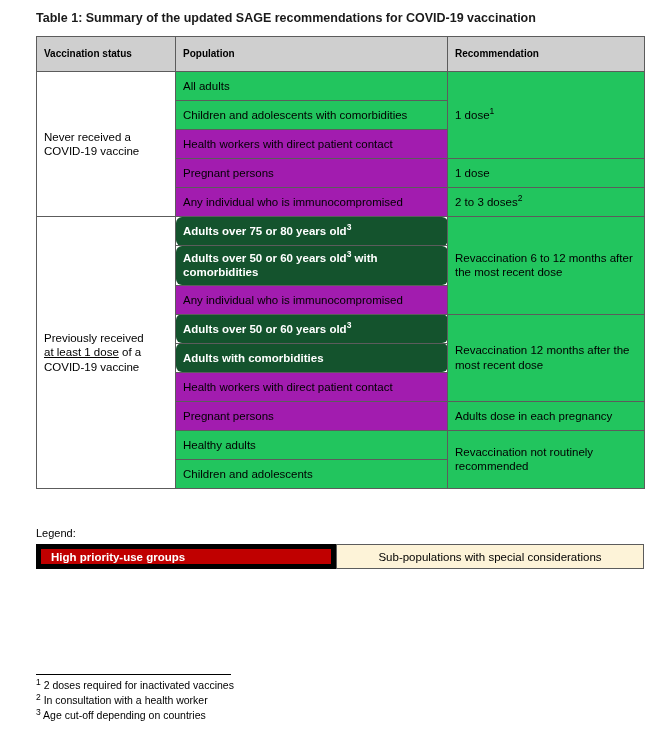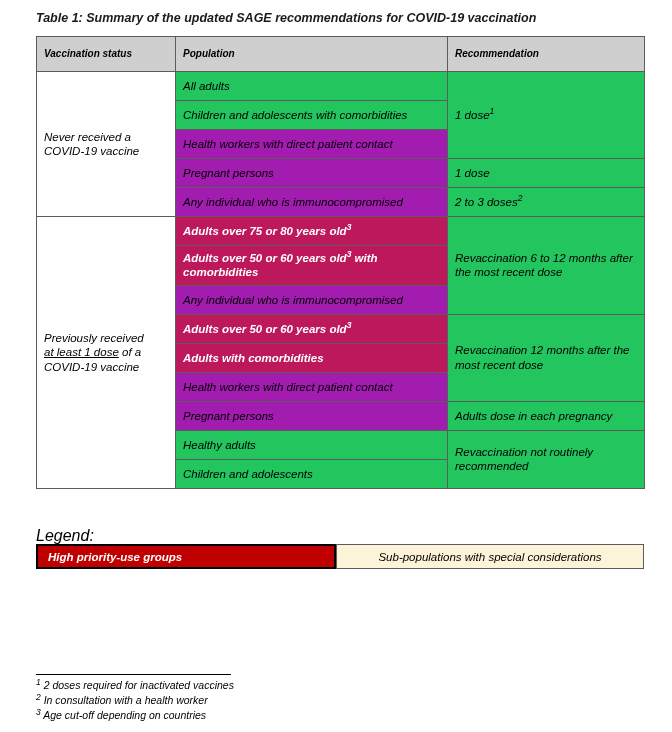--- a/index.html
+++ b/index.html
@@ -14,21 +14,20 @@
     color: #000000;
     font-size: 12px;
     overflow: hidden;
   }
   .page {
     position: relative;
     width: 672px;
     height: 732px;
     box-sizing: border-box;
     padding: 0;
-    font-style: italic;
   }
   .caption {
     position: absolute;
     left: 36px;
     top: 10px;
     width: 610px;
     font-size: 12.5px;
     font-weight: bold;
     color: #1a1a1a;
     line-height: 1.3;
@@ -62,43 +61,44 @@
 
   td.status-cell {
     vertical-align: middle;
     font-size: 11.5px;
     margin-top: 35px;
   }
   td.pop-cell, td.rec-cell {
     height: 18px;
   }
   .high-priority {
-    background: #be185d;
+    background: #14532d;
     color: #ffffff;
     font-weight: bold;
+    border-radius: 6px;
   }
   .special {
     background: #a21caf;
     color: #000000;
   }
   .plain {
     background: #22c55e;
   }
   sup {
     font-size: 8.5px;
     vertical-align: super;
     line-height: 0;
   }
   .underline { text-decoration: underline; }
 
   .legend-label {
     position: absolute;
     left: 36px;
     top: 527px;
-    font-size: 16px;
+    font-size: 11px;
   }
   .legend-row {
     position: absolute;
     left: 36px;
     top: 544px;
     width: 608px;
     display: flex;
   }
   .legend-box {
     box-sizing: border-box;
@@ -106,21 +106,21 @@
     display: flex;
     align-items: center;
     padding: 0 10px;
     font-size: 11.5px;
   }
   .legend-high {
     width: 300px;
     background: #c00000;
     color: #ffffff;
     font-weight: bold;
-    border: 2px solid #000000;
+    border: 5px solid #000000;
   }
   .legend-special {
     width: 308px;
     background: #fdf3d8;
     color: #000000;
     border: 1px solid #5c5c5c;
     justify-content: center;
   }
 
   .footnote-rule {

